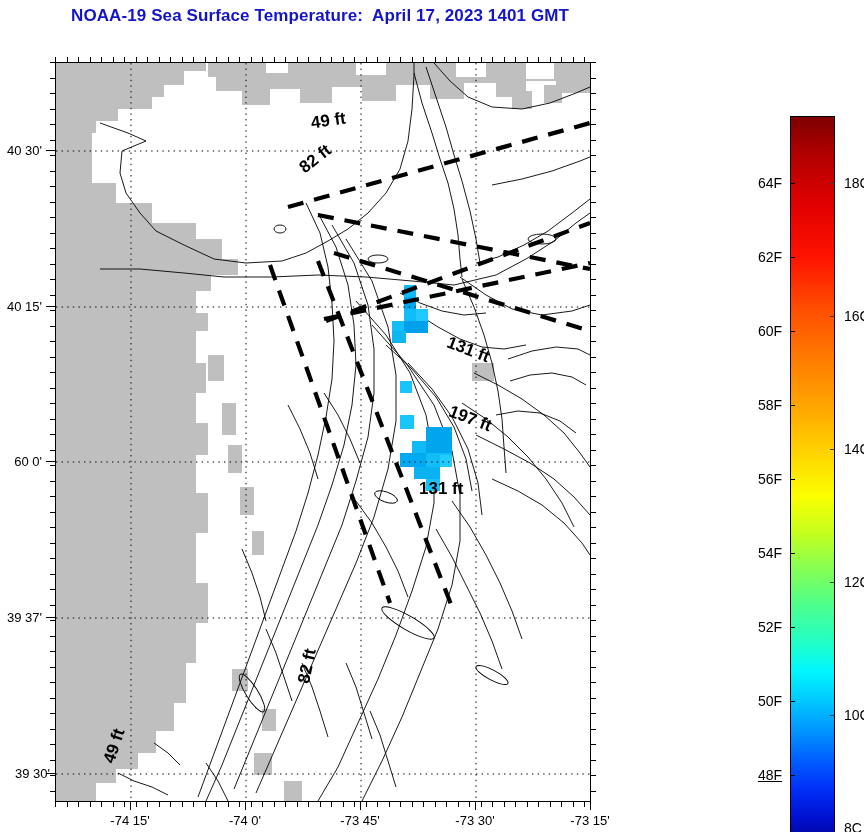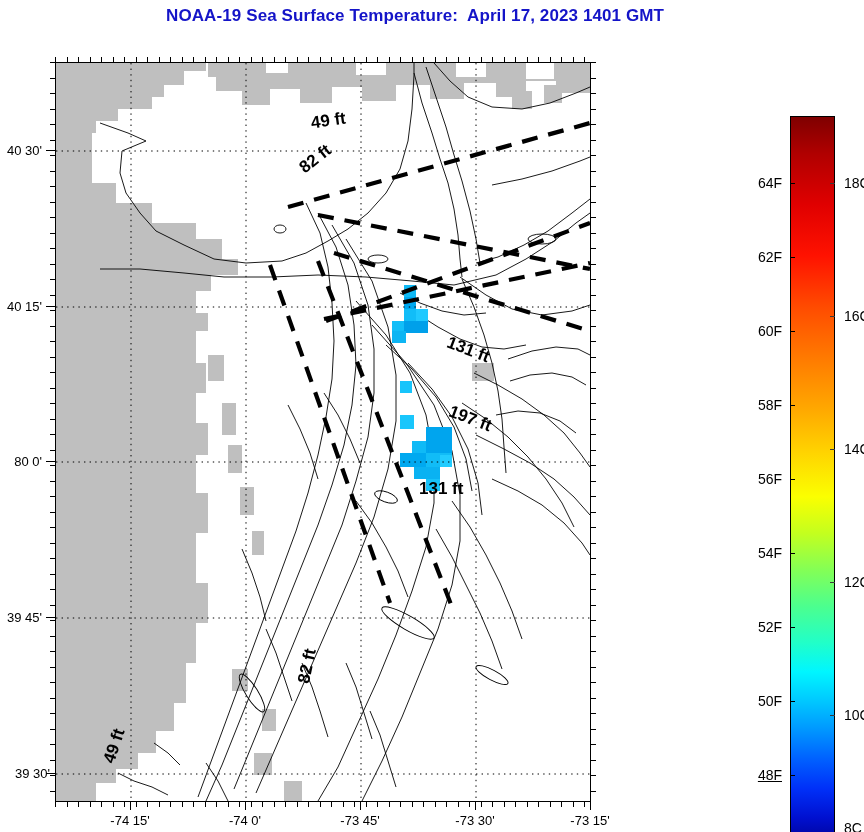--- a/index.html
+++ b/index.html
@@ -1,20 +1,20 @@
 <!DOCTYPE html>
 <html><head>
 <meta charset="utf-8">
 <style>
   html,body{margin:0;padding:0;background:#ffffff;}
   body{width:864px;height:832px;position:relative;overflow:hidden;
        font-family:"Liberation Sans","DejaVu Sans",sans-serif;}
 
   
-  #title-block{position:absolute;left:0;top:4px;width:640px;text-align:right;padding-left:24px;}
+  #title-block{position:absolute;left:0;top:4px;width:640px;text-align:center;}
   #title-block div{color:#1414c8;font-weight:bold;font-size:17px;line-height:23px;
        letter-spacing:.1px;white-space:pre;}
 
   
   #map-frame{position:absolute;left:55px;top:62px;width:536px;height:740px;
        border:1px solid #000;background:#ffffff;box-sizing:border-box;overflow:hidden;}
   #map-canvas{position:absolute;left:0;top:0;width:534px;height:738px;}
 
   
   .tick{position:absolute;background:#000;}
@@ -427,23 +427,23 @@
     <div class="xlab" style="left: 360px; top: 813px;">-73 45'</div>
     <div class="tick bM" style="left: 475px; top: 802px;"></div>
     <div class="xlab" style="left: 475px; top: 813px;">-73 30'</div>
     <div class="tick bM" style="left: 590px; top: 802px;"></div>
     <div class="xlab" style="left: 590px; top: 813px;">-73 15'</div>
     <div class="tick lM" style="left: 46px; top: 150px;"></div>
     <div class="ylab" style="left: 0px; width: 42px; top: 150px;">40 30'</div>
     <div class="tick lM" style="left: 46px; top: 306px;"></div>
     <div class="ylab" style="left: 0px; width: 42px; top: 306px;">40 15'</div>
     <div class="tick lM" style="left: 46px; top: 461px;"></div>
-    <div class="ylab" style="left: 0px; width: 42px; top: 461px;">80 0'</div>
+    <div class="ylab" style="left: 0px; width: 42px; top: 461px;">60 0'</div>
     <div class="tick lM" style="left: 46px; top: 617px;"></div>
-    <div class="ylab" style="left: 0px; width: 42px; top: 617px;">39 45'</div>
+    <div class="ylab" style="left: 0px; width: 42px; top: 617px;">39 37'</div>
     <div class="tick lM" style="left: 46px; top: 773px;"></div>
     <div class="ylab" style="left: 0px; width: 42px; top: 773px; margin-left: 8px;">39 30'</div>
   </div>
 
 <div id="cbar-wrap">
   <div id="cbar"></div>
   <div id="cbar-ticks">
       <div class="cbtickL" style="top: 67px;">64F</div>
       <div class="cbmarkL" style="top: 67px;"></div>
       <div class="cbtickL" style="top: 141px;">62F</div>

